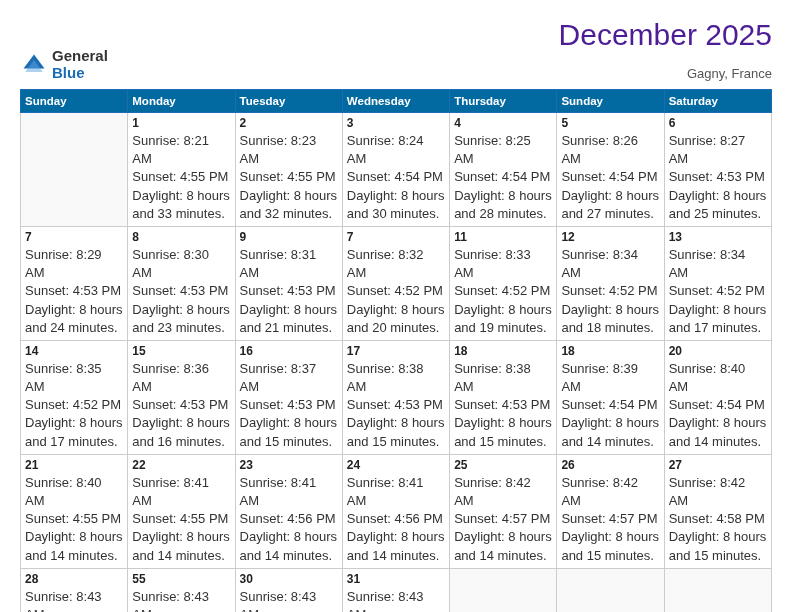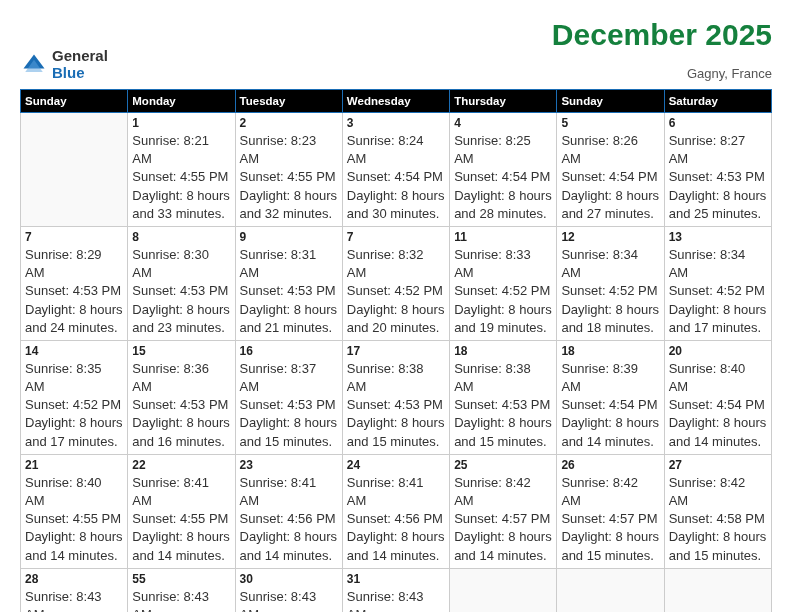--- a/index.html
+++ b/index.html
@@ -45,38 +45,38 @@
     }
     .logo-icon {
       width: 28px;
       height: 28px;
     }
     .title-block {
       text-align: right;
     }
     .month-title {
       font-size: 30px;
-      font-weight: bold;
-      color: #15803d;
+      font-weight: normal;
+      color: #4c1d95;
       line-height: 1.1;
     }
     .location {
       font-size: 13px;
       color: #555;
       margin-top: 15px;
     }
     .calendar {
       flex: 1;
       border: 1px solid #ccc;
       border-collapse: collapse;
       width: 100%;
       table-layout: fixed;
     }
     .calendar th {
-      background-color: #000000;
+      background-color: #0369a1;
       color: #fff;
       font-size: 11.5px;
       font-weight: bold;
       padding: 5px 4px;
       text-align: left;
       border: 1px solid #1a6db5;
     }
     .calendar td {
       border: 1px solid #ccc;
       vertical-align: top;

